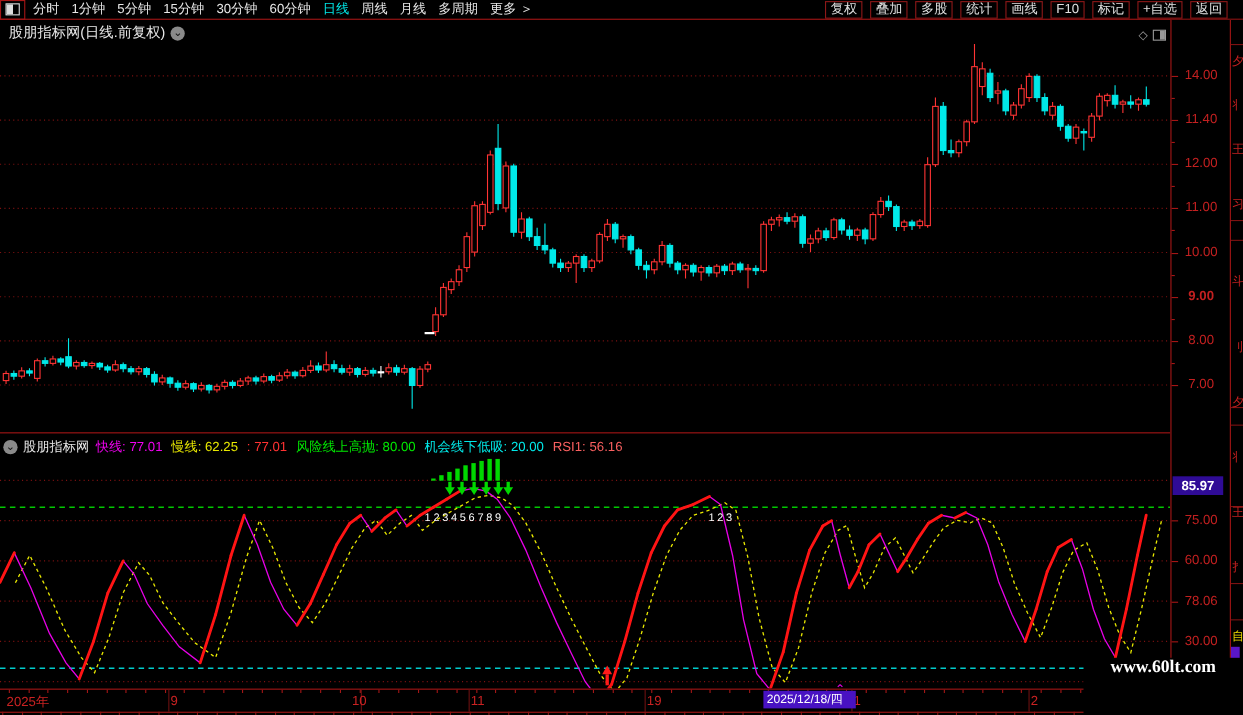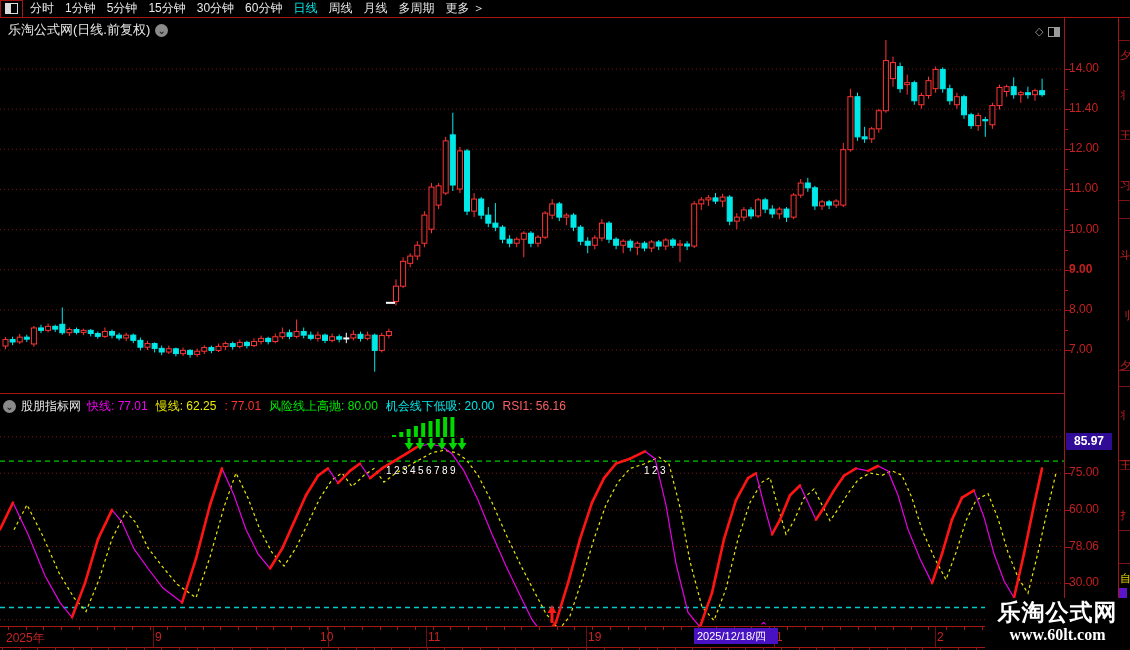--- a/index.html
+++ b/index.html
@@ -35,21 +35,21 @@
              border-bottom:1px solid #a51616;background:#000;font-size:12px;color:#c92222;}
   .dlab{position:absolute;top:3px;}
   .dsep{position:absolute;top:0;width:1px;height:20px;background:#6b1010;}
   .dtick{position:absolute;top:0;width:1px;height:3px;background:#a51616;}
   .btick{position:absolute;top:0;width:1px;height:3px;background:#8b1414;}
   #date-hl{position:absolute;top:1px;height:16px;background:#4812c2;color:#fff;font-size:11px;
            line-height:16px;padding:0 3px;}
   #bottom-ticks{position:absolute;left:0;top:647px;width:985px;height:3px;}
   
   #raxis{position:absolute;left:1064px;top:18px;width:54px;height:629px;border-left:1px solid #a51616;background:#000;}
-  .plab{position:absolute;right:4px;width:46px;text-align:left;font-size:12px;color:#c32020;}
+  .plab{position:absolute;right:4px;width:46px;text-align:center;font-size:12px;color:#c32020;}
   .rtick{position:absolute;left:0;height:1px;background:#a51616;}
   #ind-hl{position:absolute;left:1px;width:46px;height:17px;background:#2f0b96;color:#fff;
           font-size:12px;text-align:center;line-height:17px;}
   
   #rstrip{position:absolute;left:1118px;top:18px;width:12px;height:632px;border-left:1px solid #a51616;
           background:#000;overflow:hidden;}
   .rfrag{position:absolute;left:1px;font-size:11px;color:#c32020;width:16px;}
   .rcell{position:absolute;left:0;width:11px;border-top:1px solid #7c1212;}
   .rone{position:absolute;left:2px;color:#fff;font-size:11px;font-weight:bold;}
   
@@ -73,24 +73,35 @@
         <span class="tab">5分钟</span>
         <span class="tab">15分钟</span>
         <span class="tab">30分钟</span>
         <span class="tab">60分钟</span>
         <span class="tab active">日线</span>
         <span class="tab">周线</span>
         <span class="tab">月线</span>
         <span class="tab">多周期</span>
         <span class="tab">更多 ＞</span>
       </div>
+    <div id="tb-right">
+        <span class="tbtn">复权</span>
+        <span class="tbtn">叠加</span>
+        <span class="tbtn">多股</span>
+        <span class="tbtn">统计</span>
+        <span class="tbtn">画线</span>
+        <span class="tbtn">F10</span>
+        <span class="tbtn">标记</span>
+        <span class="tbtn">+自选</span>
+        <span class="tbtn">返回</span>
+      </div>
   </div>
 
   <div id="title-row">
-    <span>乐淘公式网(日线.前复权)</span>
+    <span>股朋指标网(日线.前复权)</span>
     <span class="circ">⌄</span>
   </div>
 
   <svg id="mainsvg" width="1064" height="354">
       <line x1="0" x2="1064" y1="310" y2="310" stroke="#7d1111" stroke-dasharray="1 3"></line>
       <line x1="0" x2="1064" y1="269.86" y2="269.86" stroke="#7d1111" stroke-dasharray="1 3"></line>
       <line x1="0" x2="1064" y1="229.72" y2="229.72" stroke="#7d1111" stroke-dasharray="1 3"></line>
       <line x1="0" x2="1064" y1="189.57999999999998" y2="189.57999999999998" stroke="#7d1111" stroke-dasharray="1 3"></line>
       <line x1="0" x2="1064" y1="149.44" y2="149.44" stroke="#7d1111" stroke-dasharray="1 3"></line>
       <line x1="0" x2="1064" y1="109.30000000000001" y2="109.30000000000001" stroke="#7d1111" stroke-dasharray="1 3"></line>
@@ -997,18 +1008,17 @@
       <div class="rfrag" style="top: 490px;">扌</div>
       <div style="position: absolute; left: 1px; top: 553px; color: rgb(232, 212, 0); font-size: 11px;">自</div>
       <div style="position: absolute; left: 0px; top: 570px; width: 8px; height: 12px; background: rgb(90, 22, 200);"></div>
       <div class="rone" style="top: 584px;">1</div>
       <div class="rone" style="top: 598px;">1</div>
       <div class="rone" style="top: 612px;">1</div>
       <div class="rone" style="top: 626px;">1</div>
     </div>
 
   <div id="watermark">
-    <div id="wm1">乐淘公式网</div>
     <div id="wm2">www.60lt.com</div>
   </div>
 
 <div style="position: absolute; left: 759px; top: 620px; color: rgb(224, 0, 224); font-size: 11px; font-weight: bold;">⌃</div>
   </div>
 
 </body></html>

